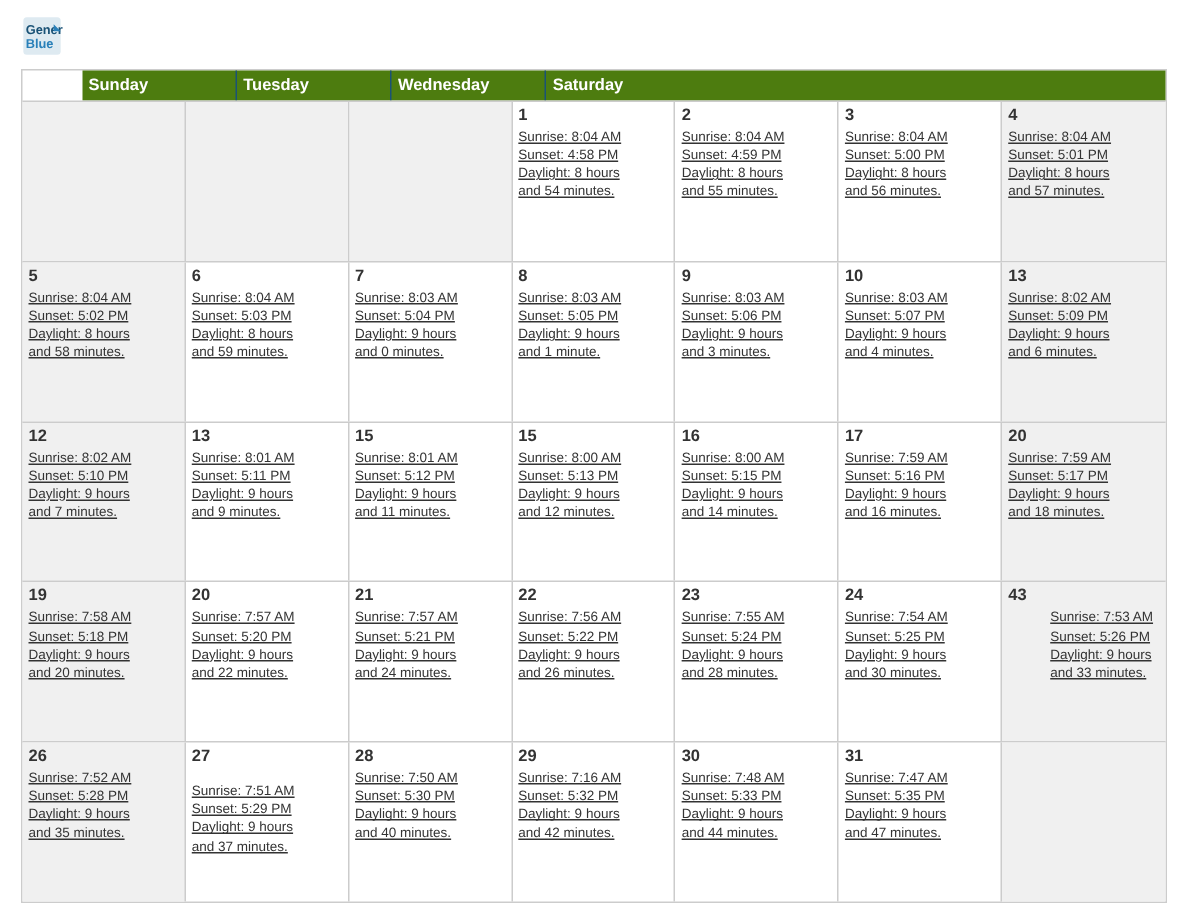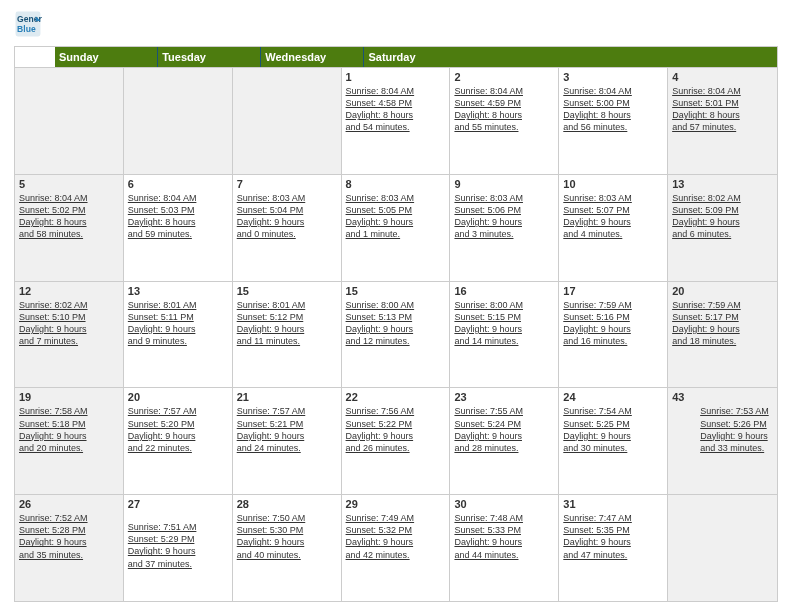--- a/index.html
+++ b/index.html
@@ -343,21 +343,21 @@
           </div>
           <div class="cal-cell">
             <div class="day-num">28</div>
             <div class="cell-text" style="white-space: pre-line;">Sunrise: 7:50 AM
 Sunset: 5:30 PM
 Daylight: 9 hours
 and 40 minutes.</div>
           </div>
           <div class="cal-cell">
             <div class="day-num">29</div>
-            <div class="cell-text" style="white-space: pre-line;">Sunrise: 7:49 AM
+            <div class="cell-text" style="white-space: pre-line;">Sunrise: 7:16 AM
 Sunset: 5:32 PM
 Daylight: 9 hours
 and 42 minutes.</div>
           </div>
           <div class="cal-cell">
             <div class="day-num">30</div>
             <div class="cell-text" style="white-space: pre-line;">Sunrise: 7:48 AM
 Sunset: 5:33 PM
 Daylight: 9 hours
 and 44 minutes.</div>

